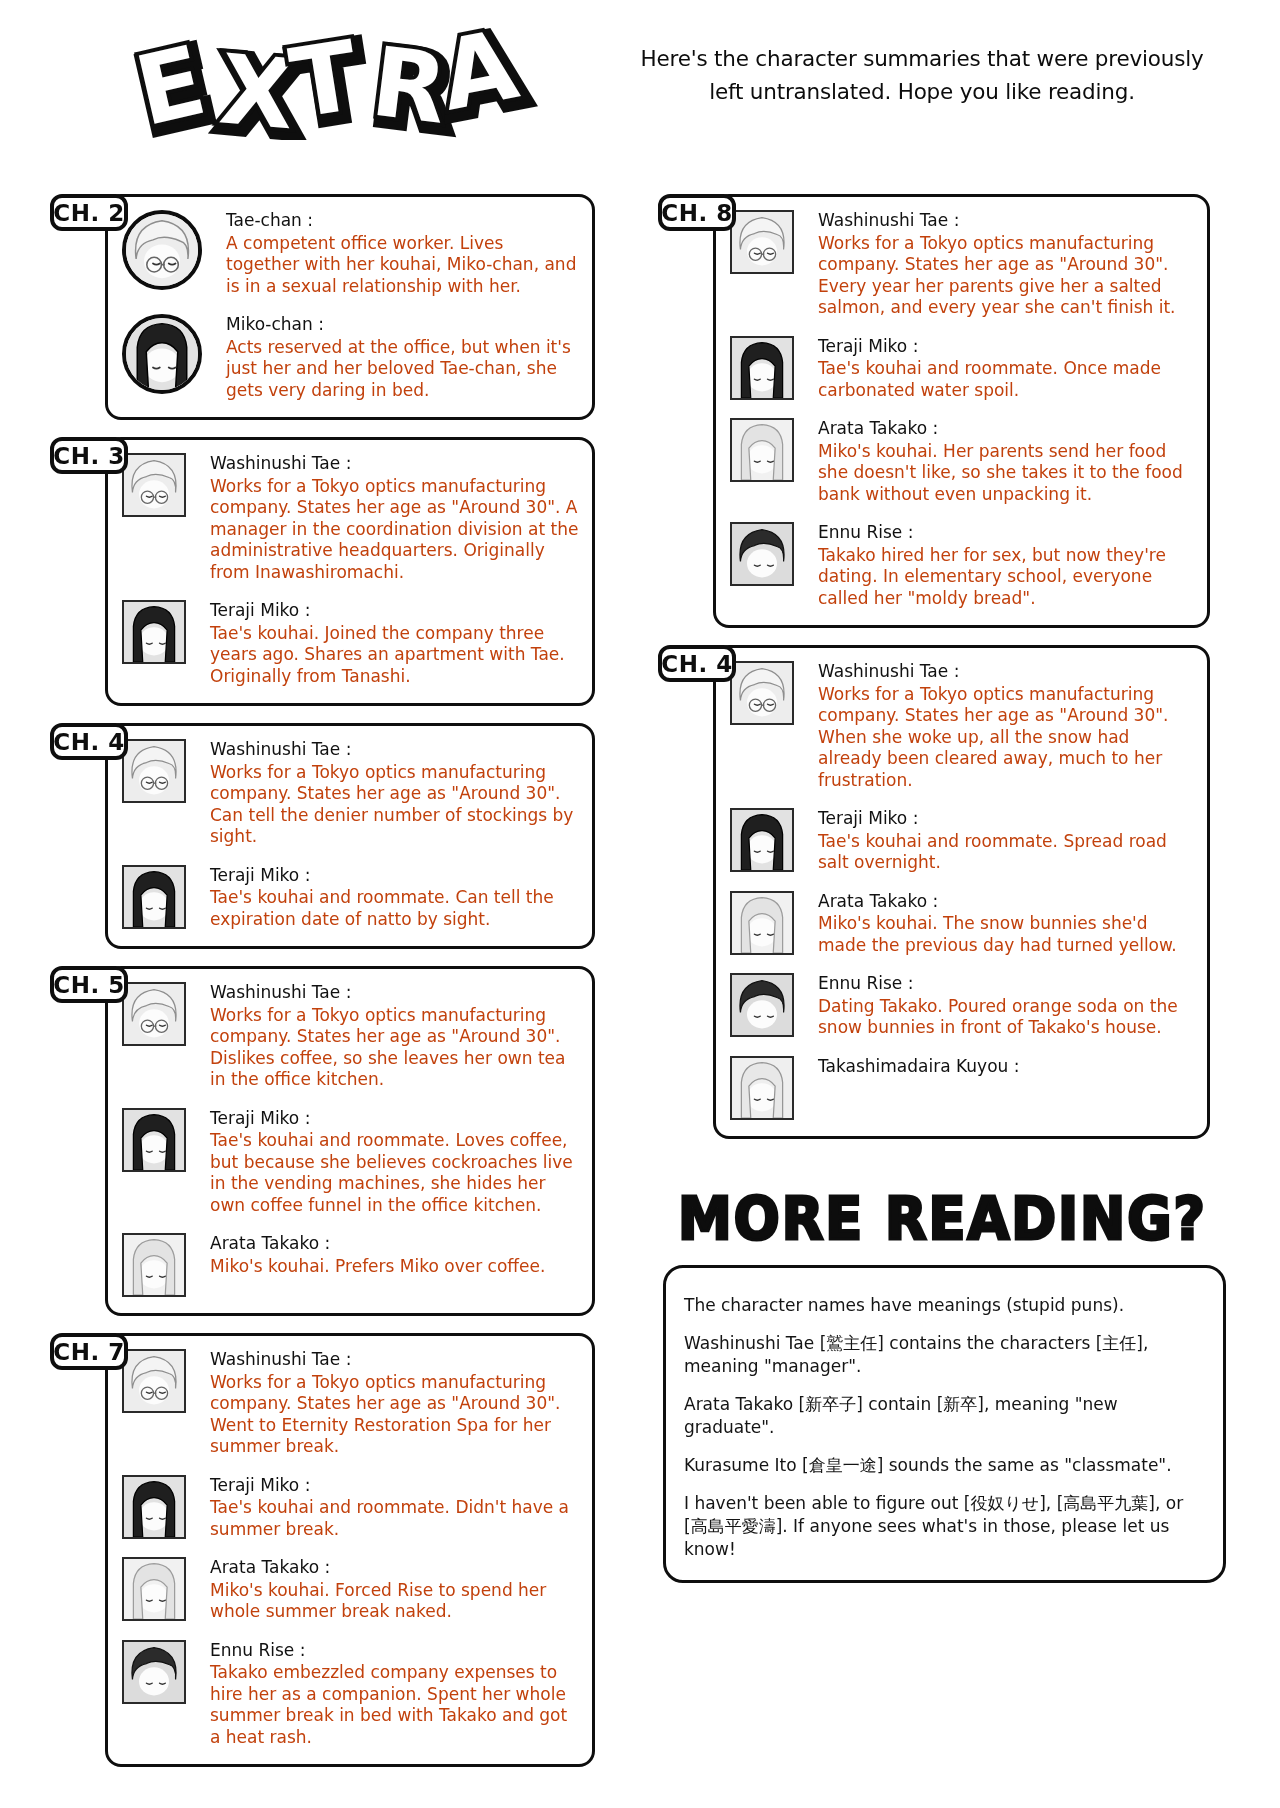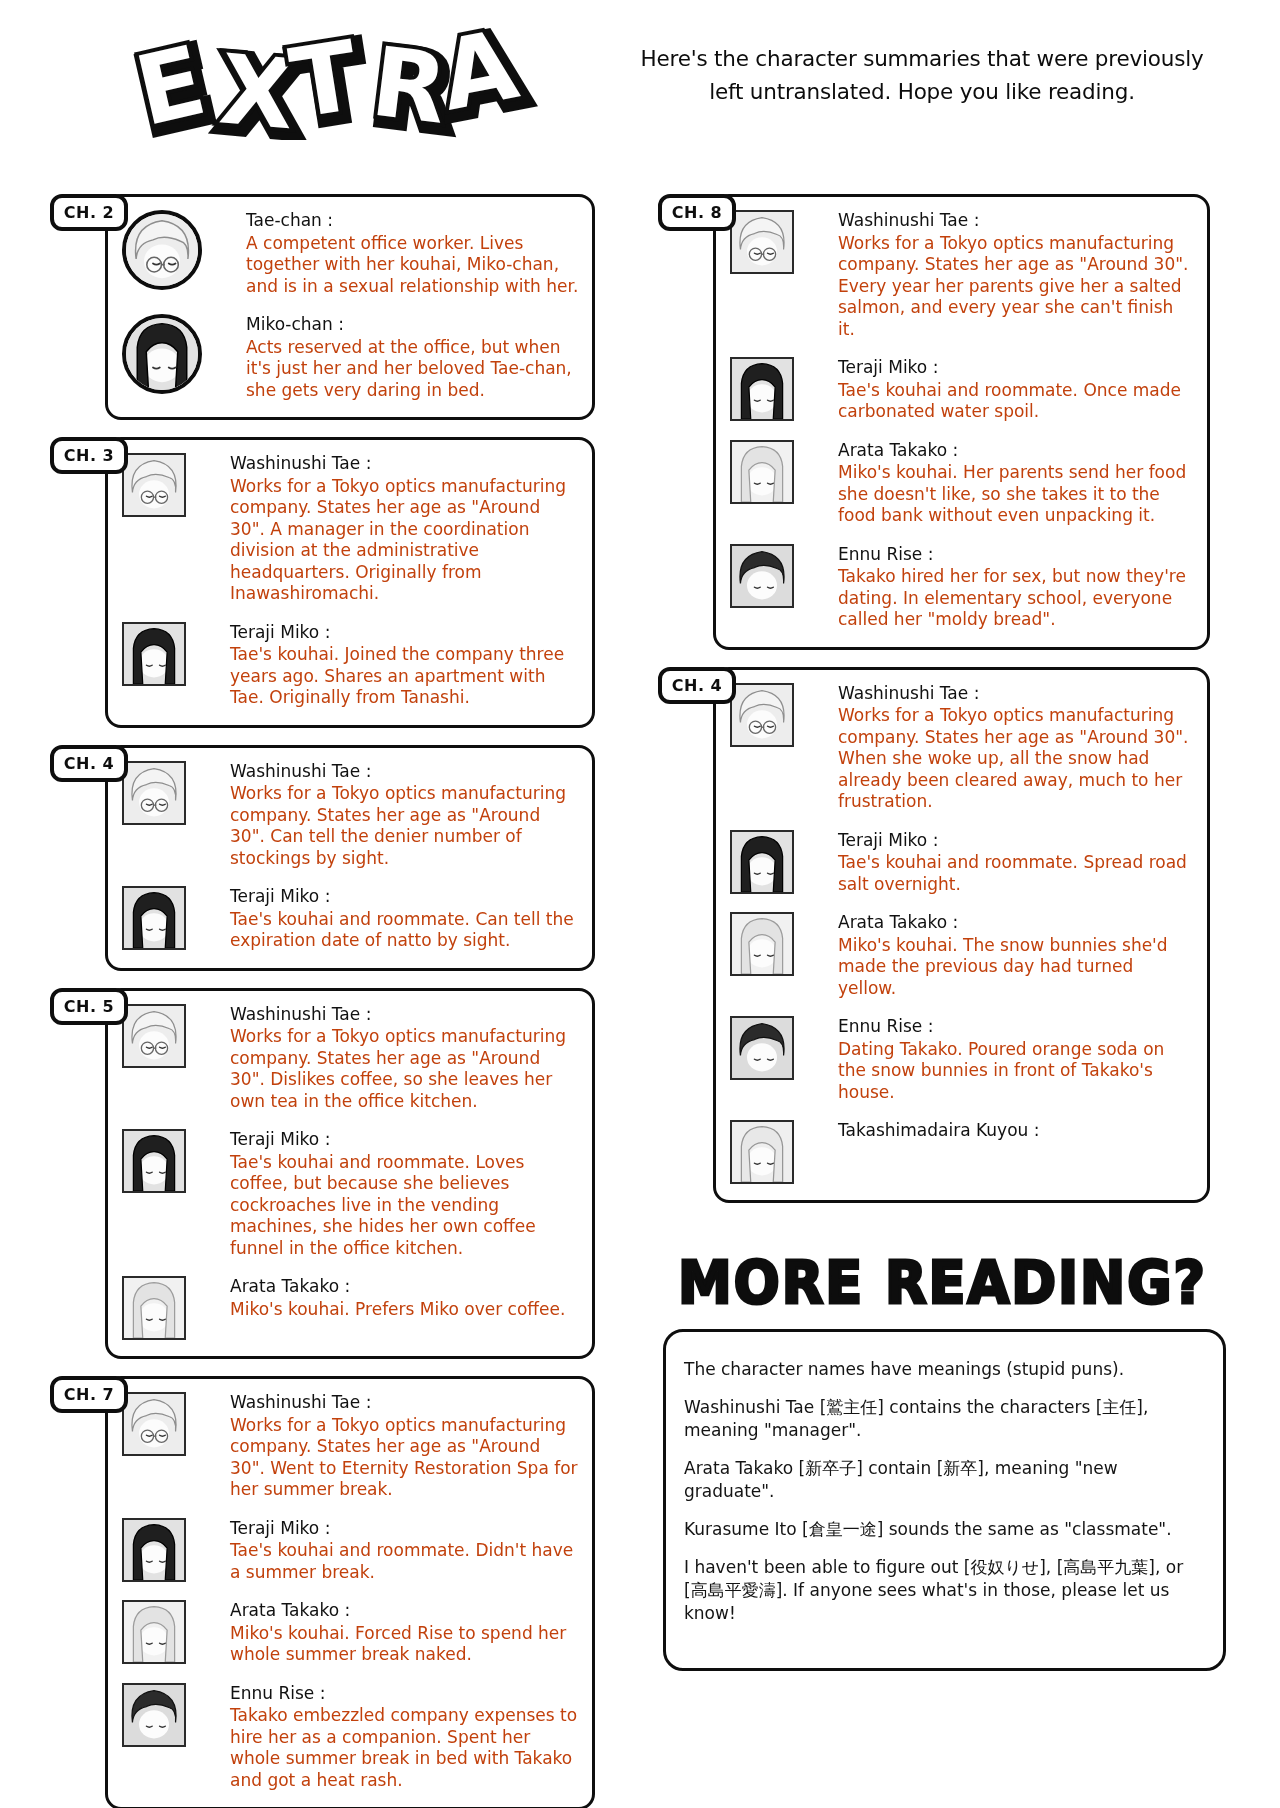--- a/index.html
+++ b/index.html
@@ -24,50 +24,50 @@
   .col { position: absolute; top: 177px; }
   .col-left  { left: 50px;  width: 545px; }
   .col-right { left: 658px; width: 552px; }
   
   .chapter { position: relative; margin-bottom: 16px; }
   .ch-label {
     position: absolute; left: 0; top: 0; z-index: 2;
     width: 78px; height: 37px; background: #fff;
     border: 4px solid #0e0e0e; border-radius: 12px;
     display: flex; align-items: center; justify-content: center;
-    font-size: 16px; font-weight: bold; letter-spacing: 0.5px; color: #0e0e0e;
+    font-size: 23px; font-weight: bold; letter-spacing: 0.5px; color: #0e0e0e;
     white-space: nowrap;
     text-align: right;
   }
   .ch-box {
     margin-left: 55px; margin-top: 17px;
     border: 3.5px solid #0e0e0e; border-radius: 16px; background: #fff;
     padding: 13px 12px 10px 14px;
   }
-  .entry { display: flex; gap: 44px; margin-bottom: 17px; }
+  .entry { display: flex; gap: 24px; margin-bottom: 17px; }
   .entry:last-child { margin-bottom: 6px; }
   .portrait { flex: 0 0 auto; overflow: hidden; background: #e9e9e9; }
   .portrait.square { width: 64px; height: 64px; border: 2px solid #2a2a2a; }
   .portrait.circle { width: 80px; height: 80px; border: 4.5px solid #0d0d0d; border-radius: 50%; }
   .portrait svg { display: block; width: 100%; height: 100%; }
   .entry-text { width: 374px; }
   .char-name { font-size: 17px; line-height: 21.5px; margin-bottom: 1px; color: #111; }
   .char-desc { font-size: 17px; line-height: 21.5px; color: #c2410c; }
   
   .more-title {
     margin: 46px 0 17px 20px;
     font-size: 54px; font-weight: bold; letter-spacing: 2px; color: #0d0d0d;
     -webkit-text-stroke: 3px #0d0d0d;
     transform: scaleY(1.08); transform-origin: left top;
     white-space: nowrap;
   }
   .notes-box {
     margin-left: 5px; width: 563px;
     border: 3.5px solid #0e0e0e; border-radius: 20px; background: #fff;
-    padding: 26px 22px 28px 18px;
+    padding: 26px 22px 4px 18px;
   }
   .note { font-size: 17px; line-height: 23px; margin-bottom: 15px; color: #141414; }
 </style>
 </head>
 <body>
 
 <svg class="logo-svg" width="480" height="118" viewBox="0 0 480 118">
   <g transform="rotate(-3 240 60)">
     <text class="logo-back" x="14" y="92" transform="translate(4,5)" rotate="-10 8 -6 10 -8">EXTRA</text>
     <text class="logo-front" x="14" y="92" rotate="-10 8 -6 10 -8">EXTRA</text>

